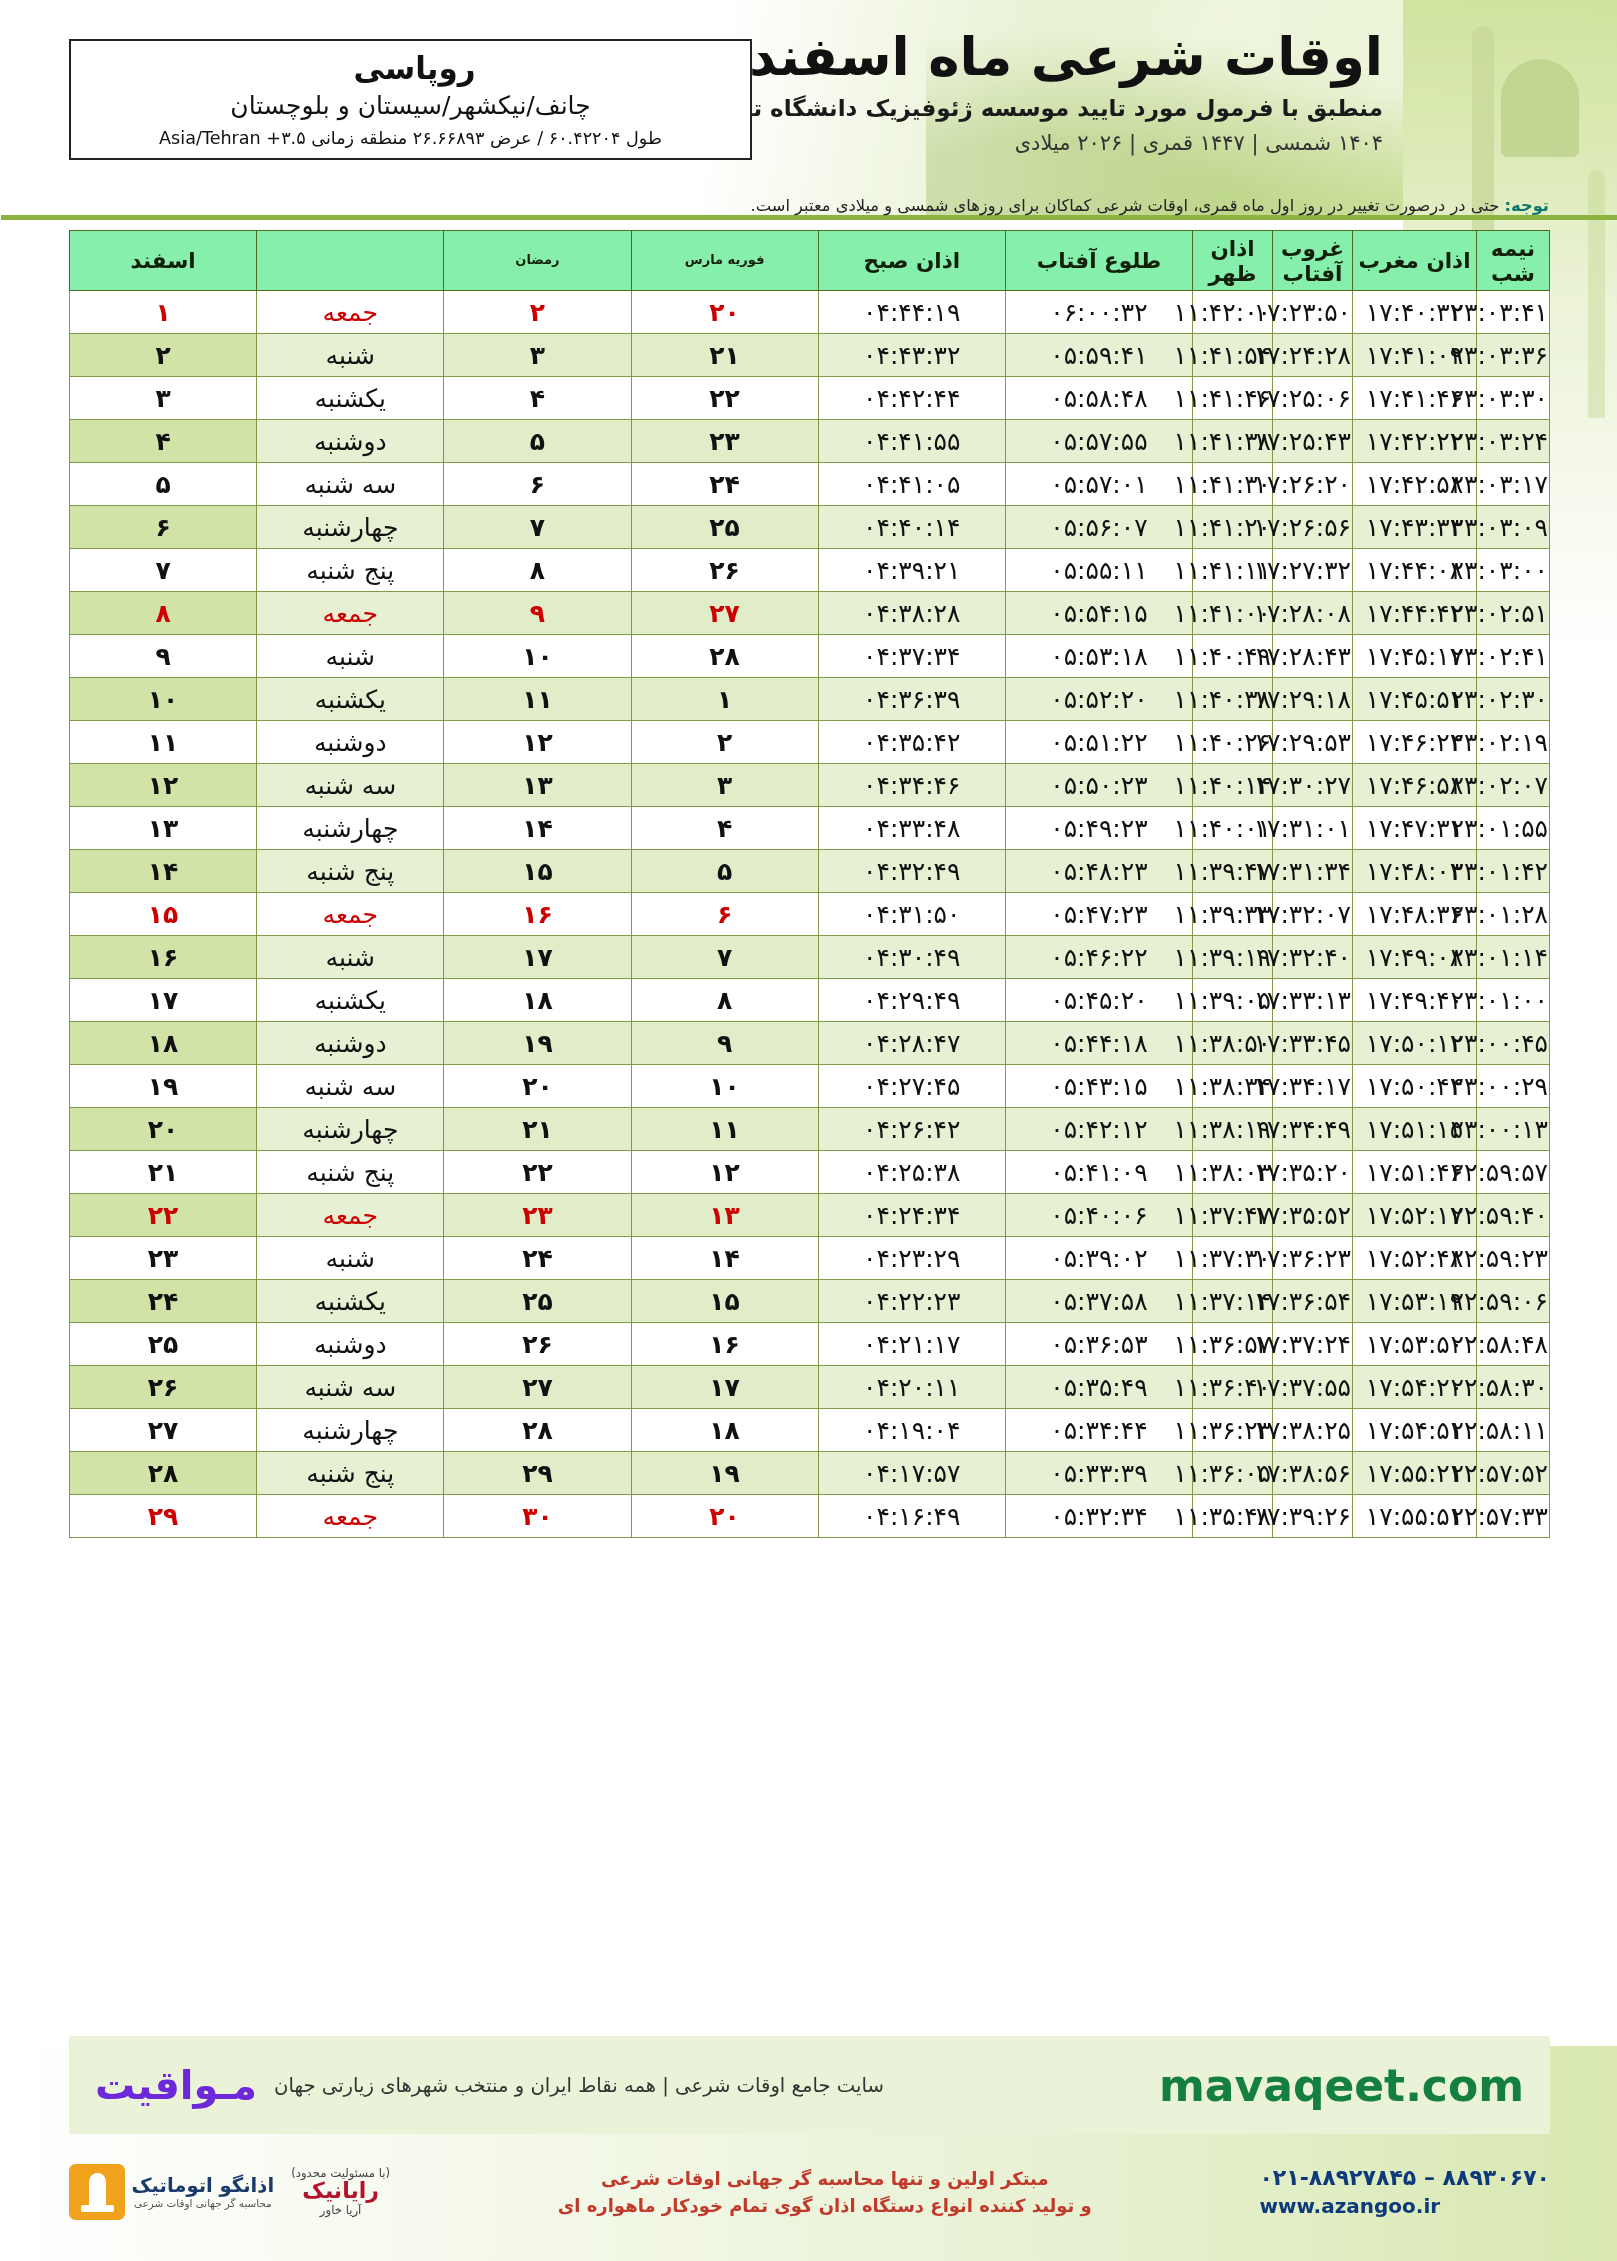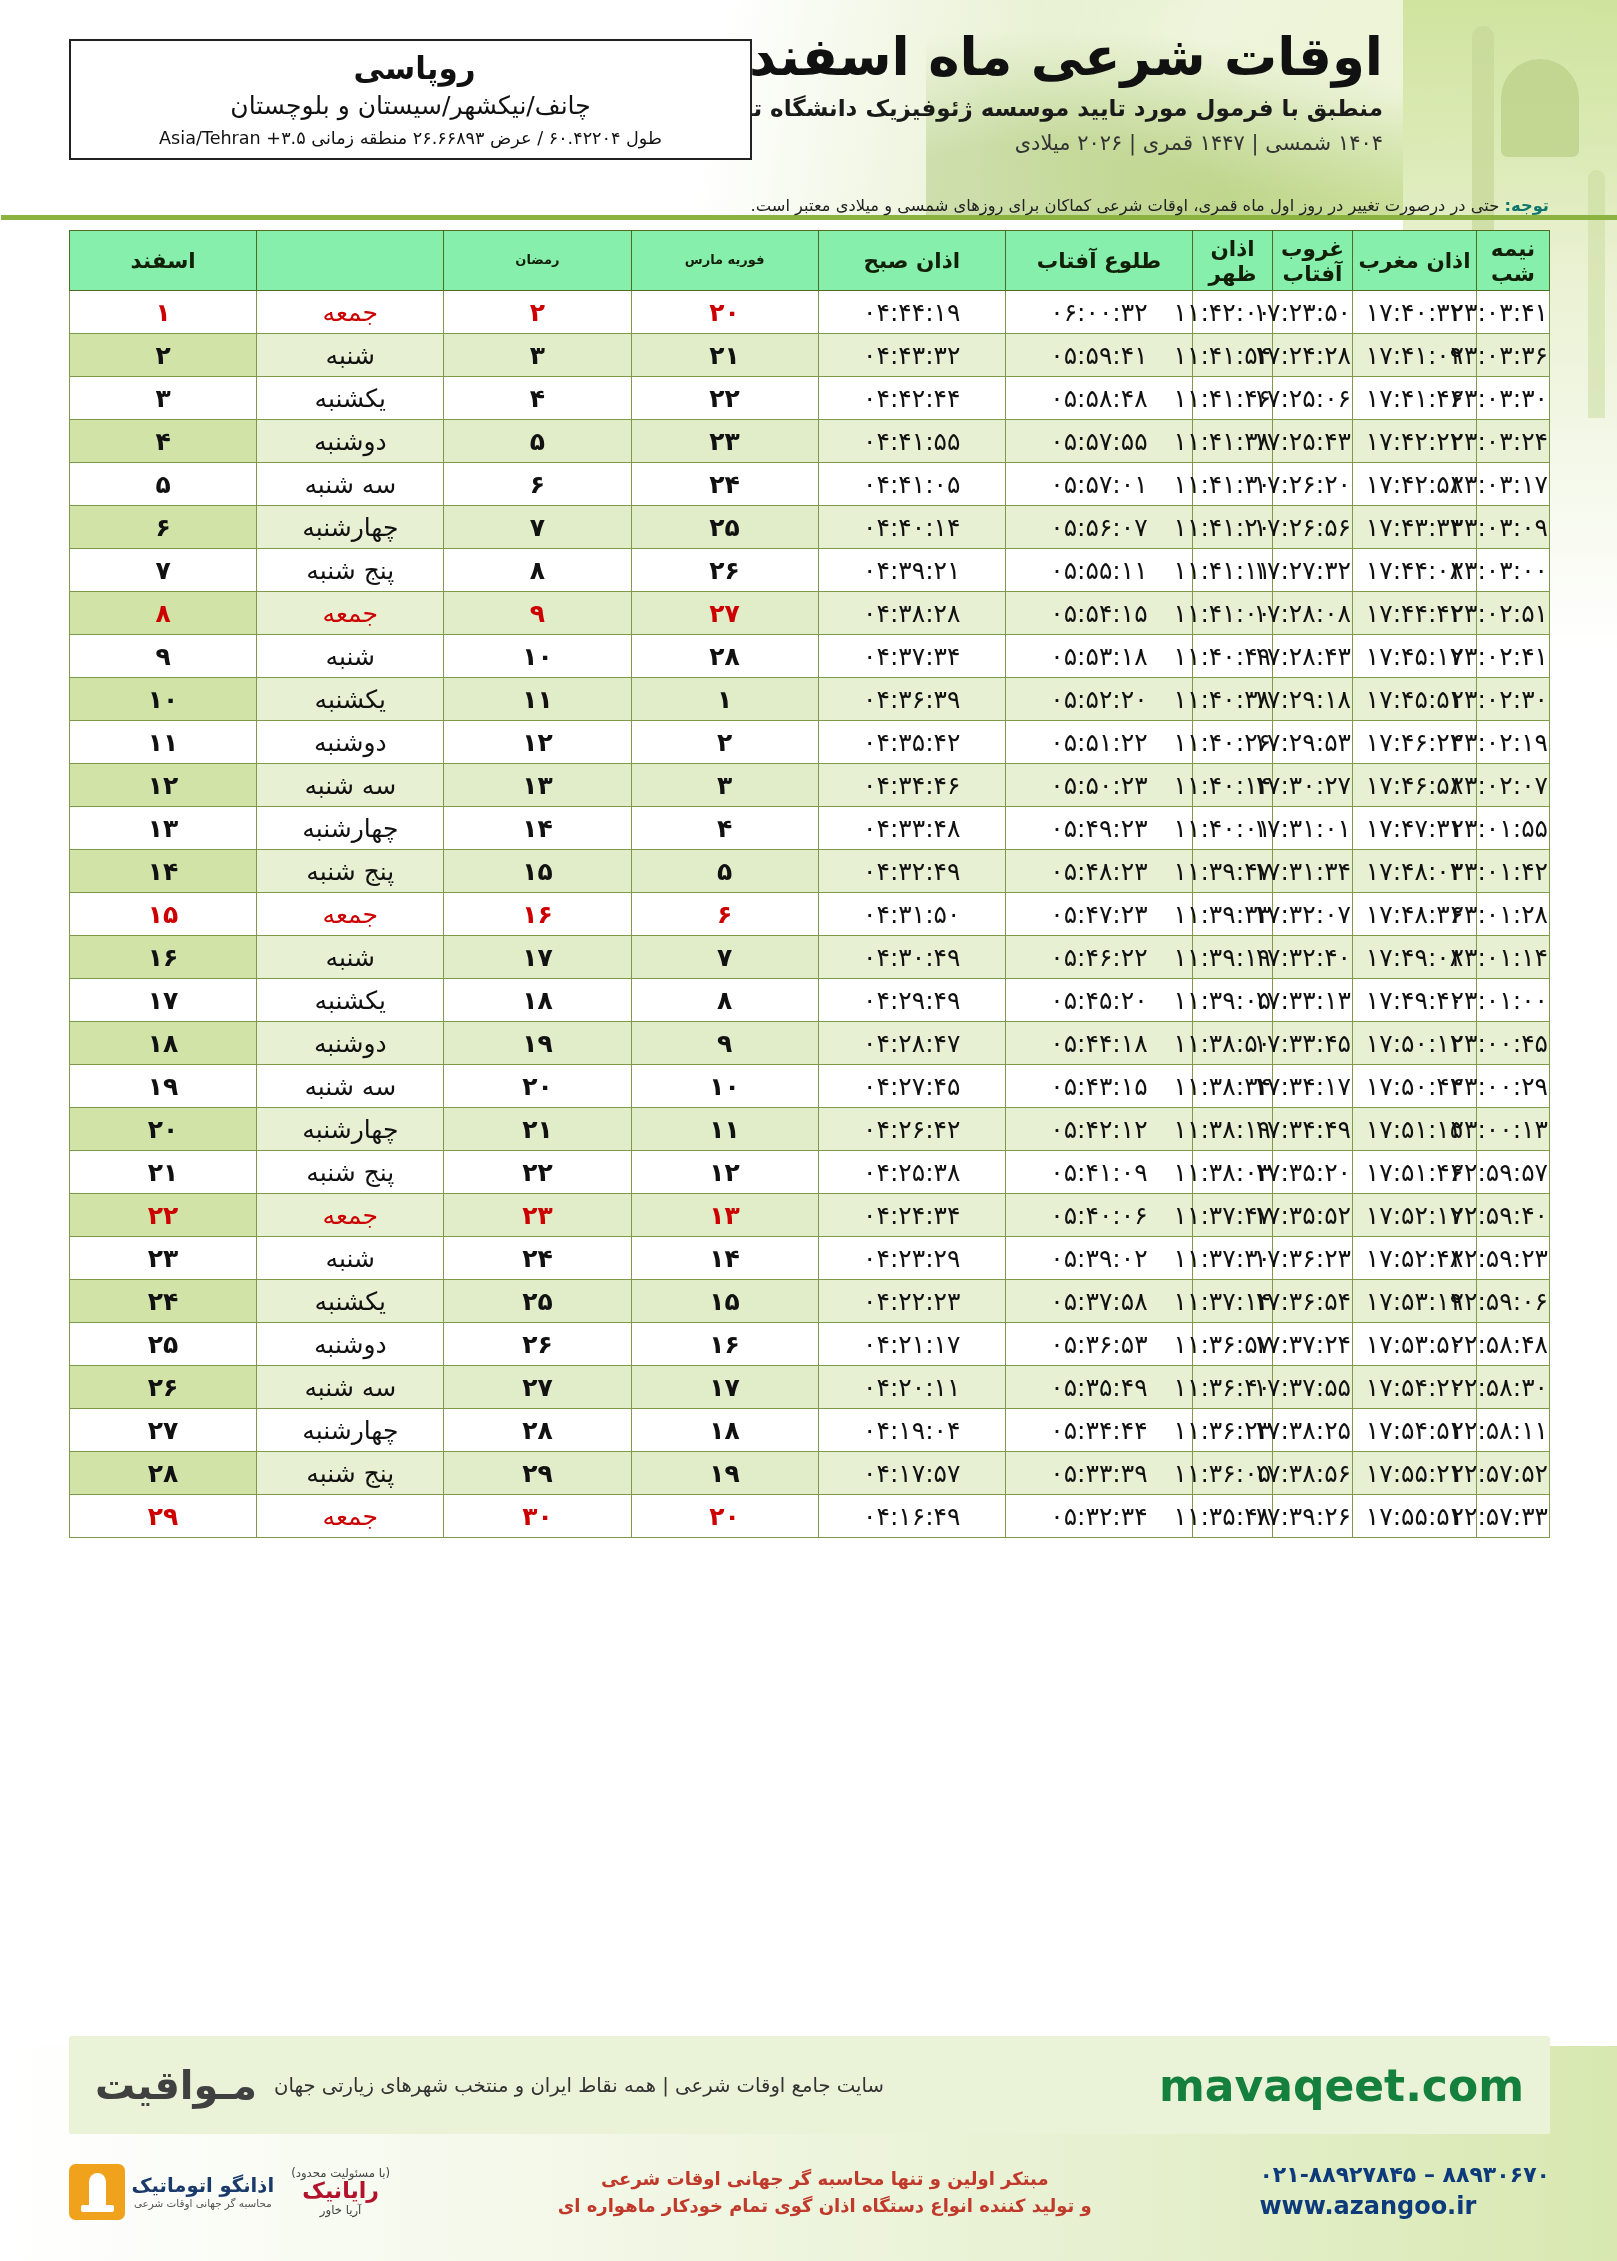--- a/index.html
+++ b/index.html
@@ -118,29 +118,29 @@
   .footer{
     position:absolute;left:0;bottom:0;width:1618px;height:215px;
     background:linear-gradient(90deg,#ffffff 0%,#f3f8e8 35%,#e6f0cf 70%,#d8e8b0 100%);
   }
   .footer-top{
     position:absolute;left:69px;top:2036px;width:1481px;height:98px;
     background:#eaf3d8;border-radius:2.6px;
     display:flex;align-items:center;justify-content:space-between;padding:0 26px;
     box-sizing:border-box;
   }
-  .brand-fa{font-size:40px;font-weight:bold;color:#404040;letter-spacing:-0.7px;}
+  .brand-fa{font-size:40px;font-weight:bold;color:#6d28d9;letter-spacing:-0.7px;}
   .brand-tag{font-size:19.6px;color:#333;}
   .brand-site{font-size:44px;font-weight:bold;color:#15803d;font-family:"DejaVu Sans", sans-serif;}
   .footer-bottom{
     position:absolute;left:69px;top:2146px;width:1481px;height:91px;
     display:flex;align-items:center;justify-content:space-between;
   }
   .phone-block{text-align:left;direction:ltr;font-size:22px;font-weight:bold;color:#0c3a7a;line-height:1.35;}
-  .phone-block .site{color:#0c3a7a;font-size:24px;}
+  .phone-block .site{color:#0c3a7a;font-size:20px;}
   .mid-text{text-align:center;font-size:18px;color:#c0392b;line-height:1.5;font-weight:bold;}
   .logos{display:flex;align-items:center;gap:17px;}
   .logo-rayanik{font-size:22px;font-weight:bold;color:#b3122b;line-height:1.1;text-align:center;}
   .logo-rayanik small{display:block;font-size:11.7px;color:#444;font-weight:normal;}
   .logo-azan{display:flex;align-items:center;gap:6.5px;}
   .logo-azan .txt{font-size:19.6px;font-weight:bold;color:#1a3a6b;text-align:center;line-height:1.2;}
   .logo-azan .txt small{display:block;font-size:10.4px;color:#555;font-weight:normal;}
   .azan-icon{
     width:56px;height:56px;background:#f0a21c;border-radius:6.5px;position:relative;
   }

